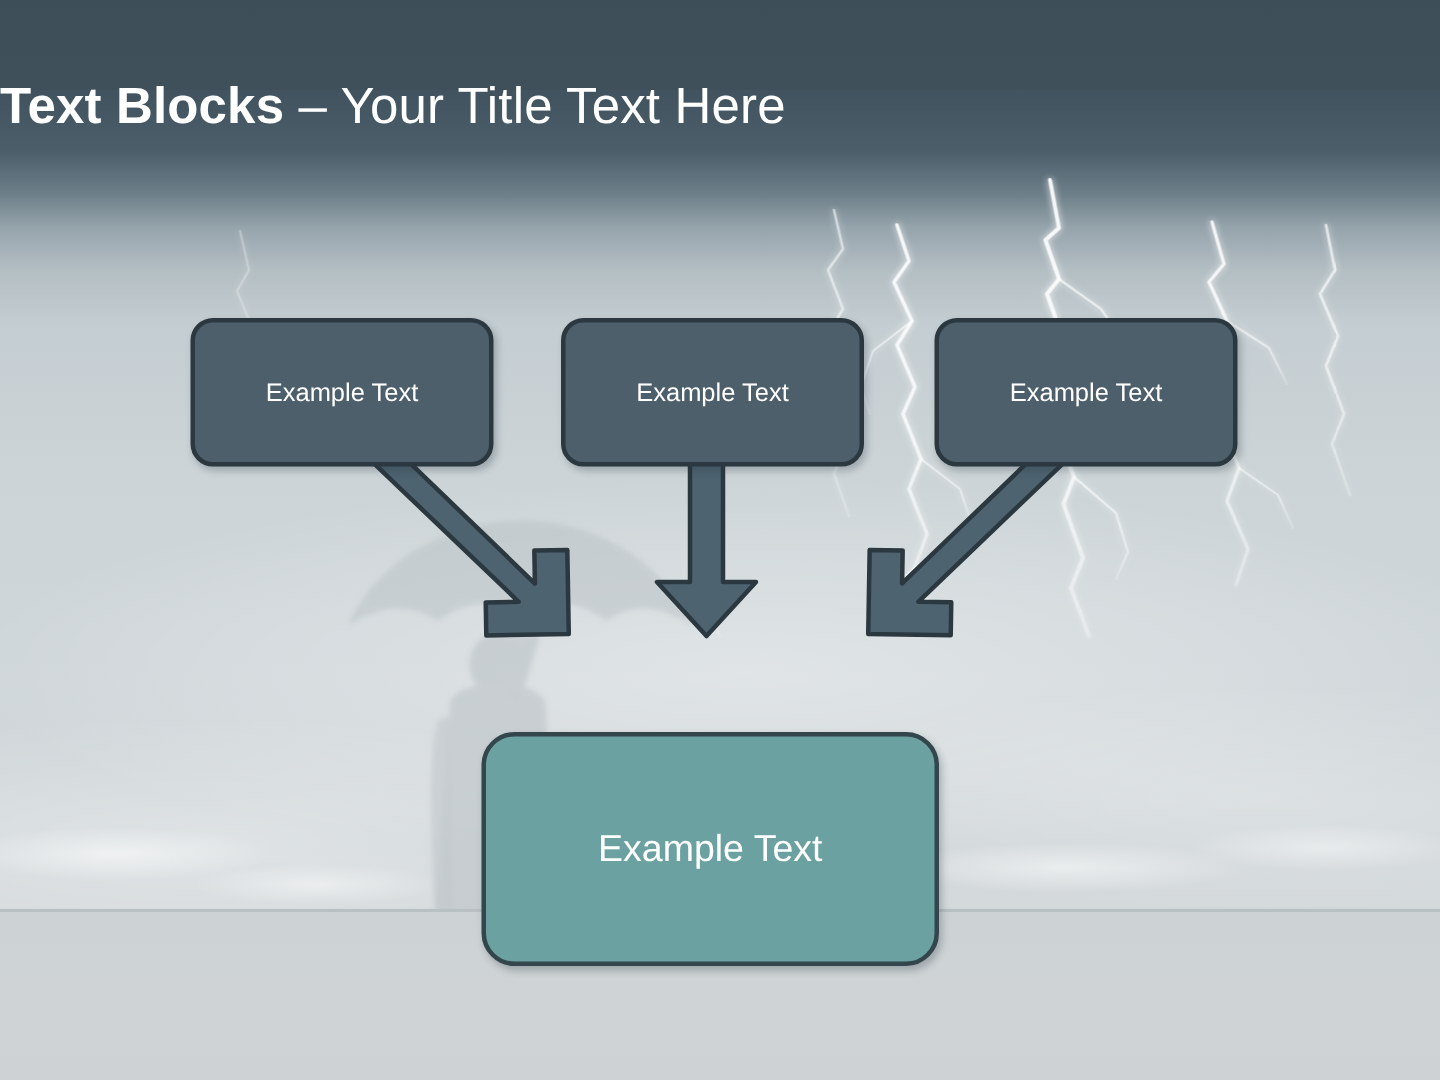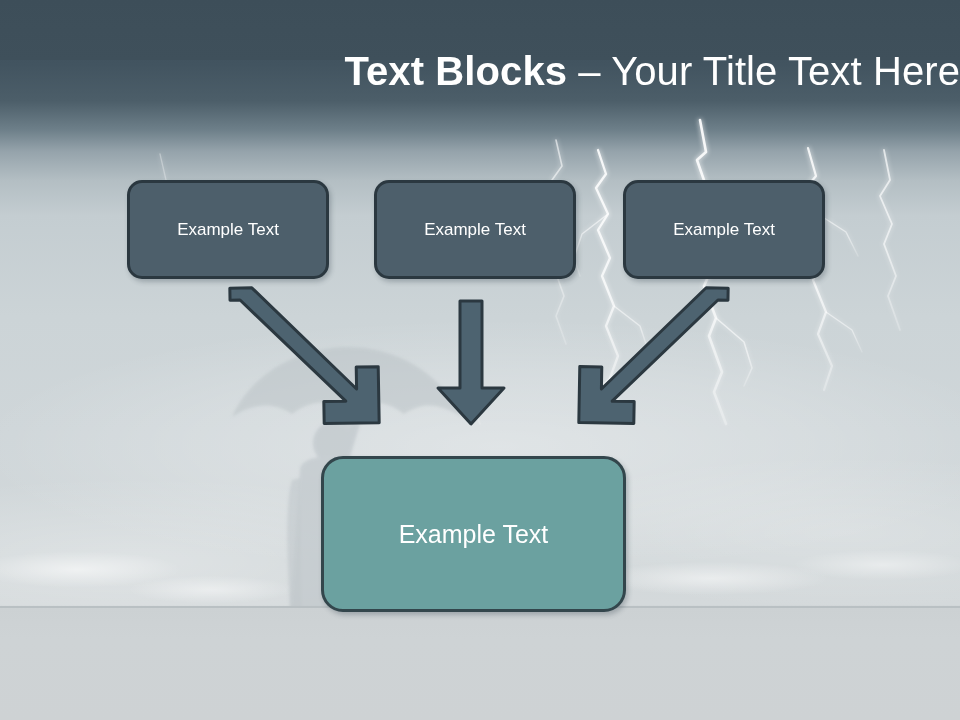--- a/index.html
+++ b/index.html
@@ -90,42 +90,43 @@
       radial-gradient(ellipse 140px 18px at 46% 86%, rgba(255,255,255,.38), rgba(255,255,255,0) 70%);
   }
   .bg-svg { position: absolute; inset: 0; }
 
   
   .title {
     position: absolute;
     left: 0;
     right: 0;
     top: 52px;
-    text-align: right;
+    text-align: left;
     color: #ffffff;
-    font-size: 40px;
+    font-size: 34px;
     line-height: 38px;
     white-space: nowrap;
     letter-spacing: .1px;
   }
   .title .strong { font-weight: bold; }
   .title .light  { font-weight: normal; }
 
   
   .node {
     position: absolute;
     box-sizing: border-box;
     display: flex;
     align-items: center;
     justify-content: center;
     text-align: center;
     color: #ffffff;
     border-radius: 16px;
     border: 3px solid #2b3840;
     box-shadow: 2px 3px 5px rgba(40,55,65,0.28);
+    margin-top: 32px;
   }
   .node-top {
     width: 202px;
     height: 99px;
     background: #4d5f6b;
     font-size: 17px;
     border-radius: 15px;
   }
   .node-1 { left: 127px; top: 180px; }
   .node-2 { left: 374px; top: 180px; }

